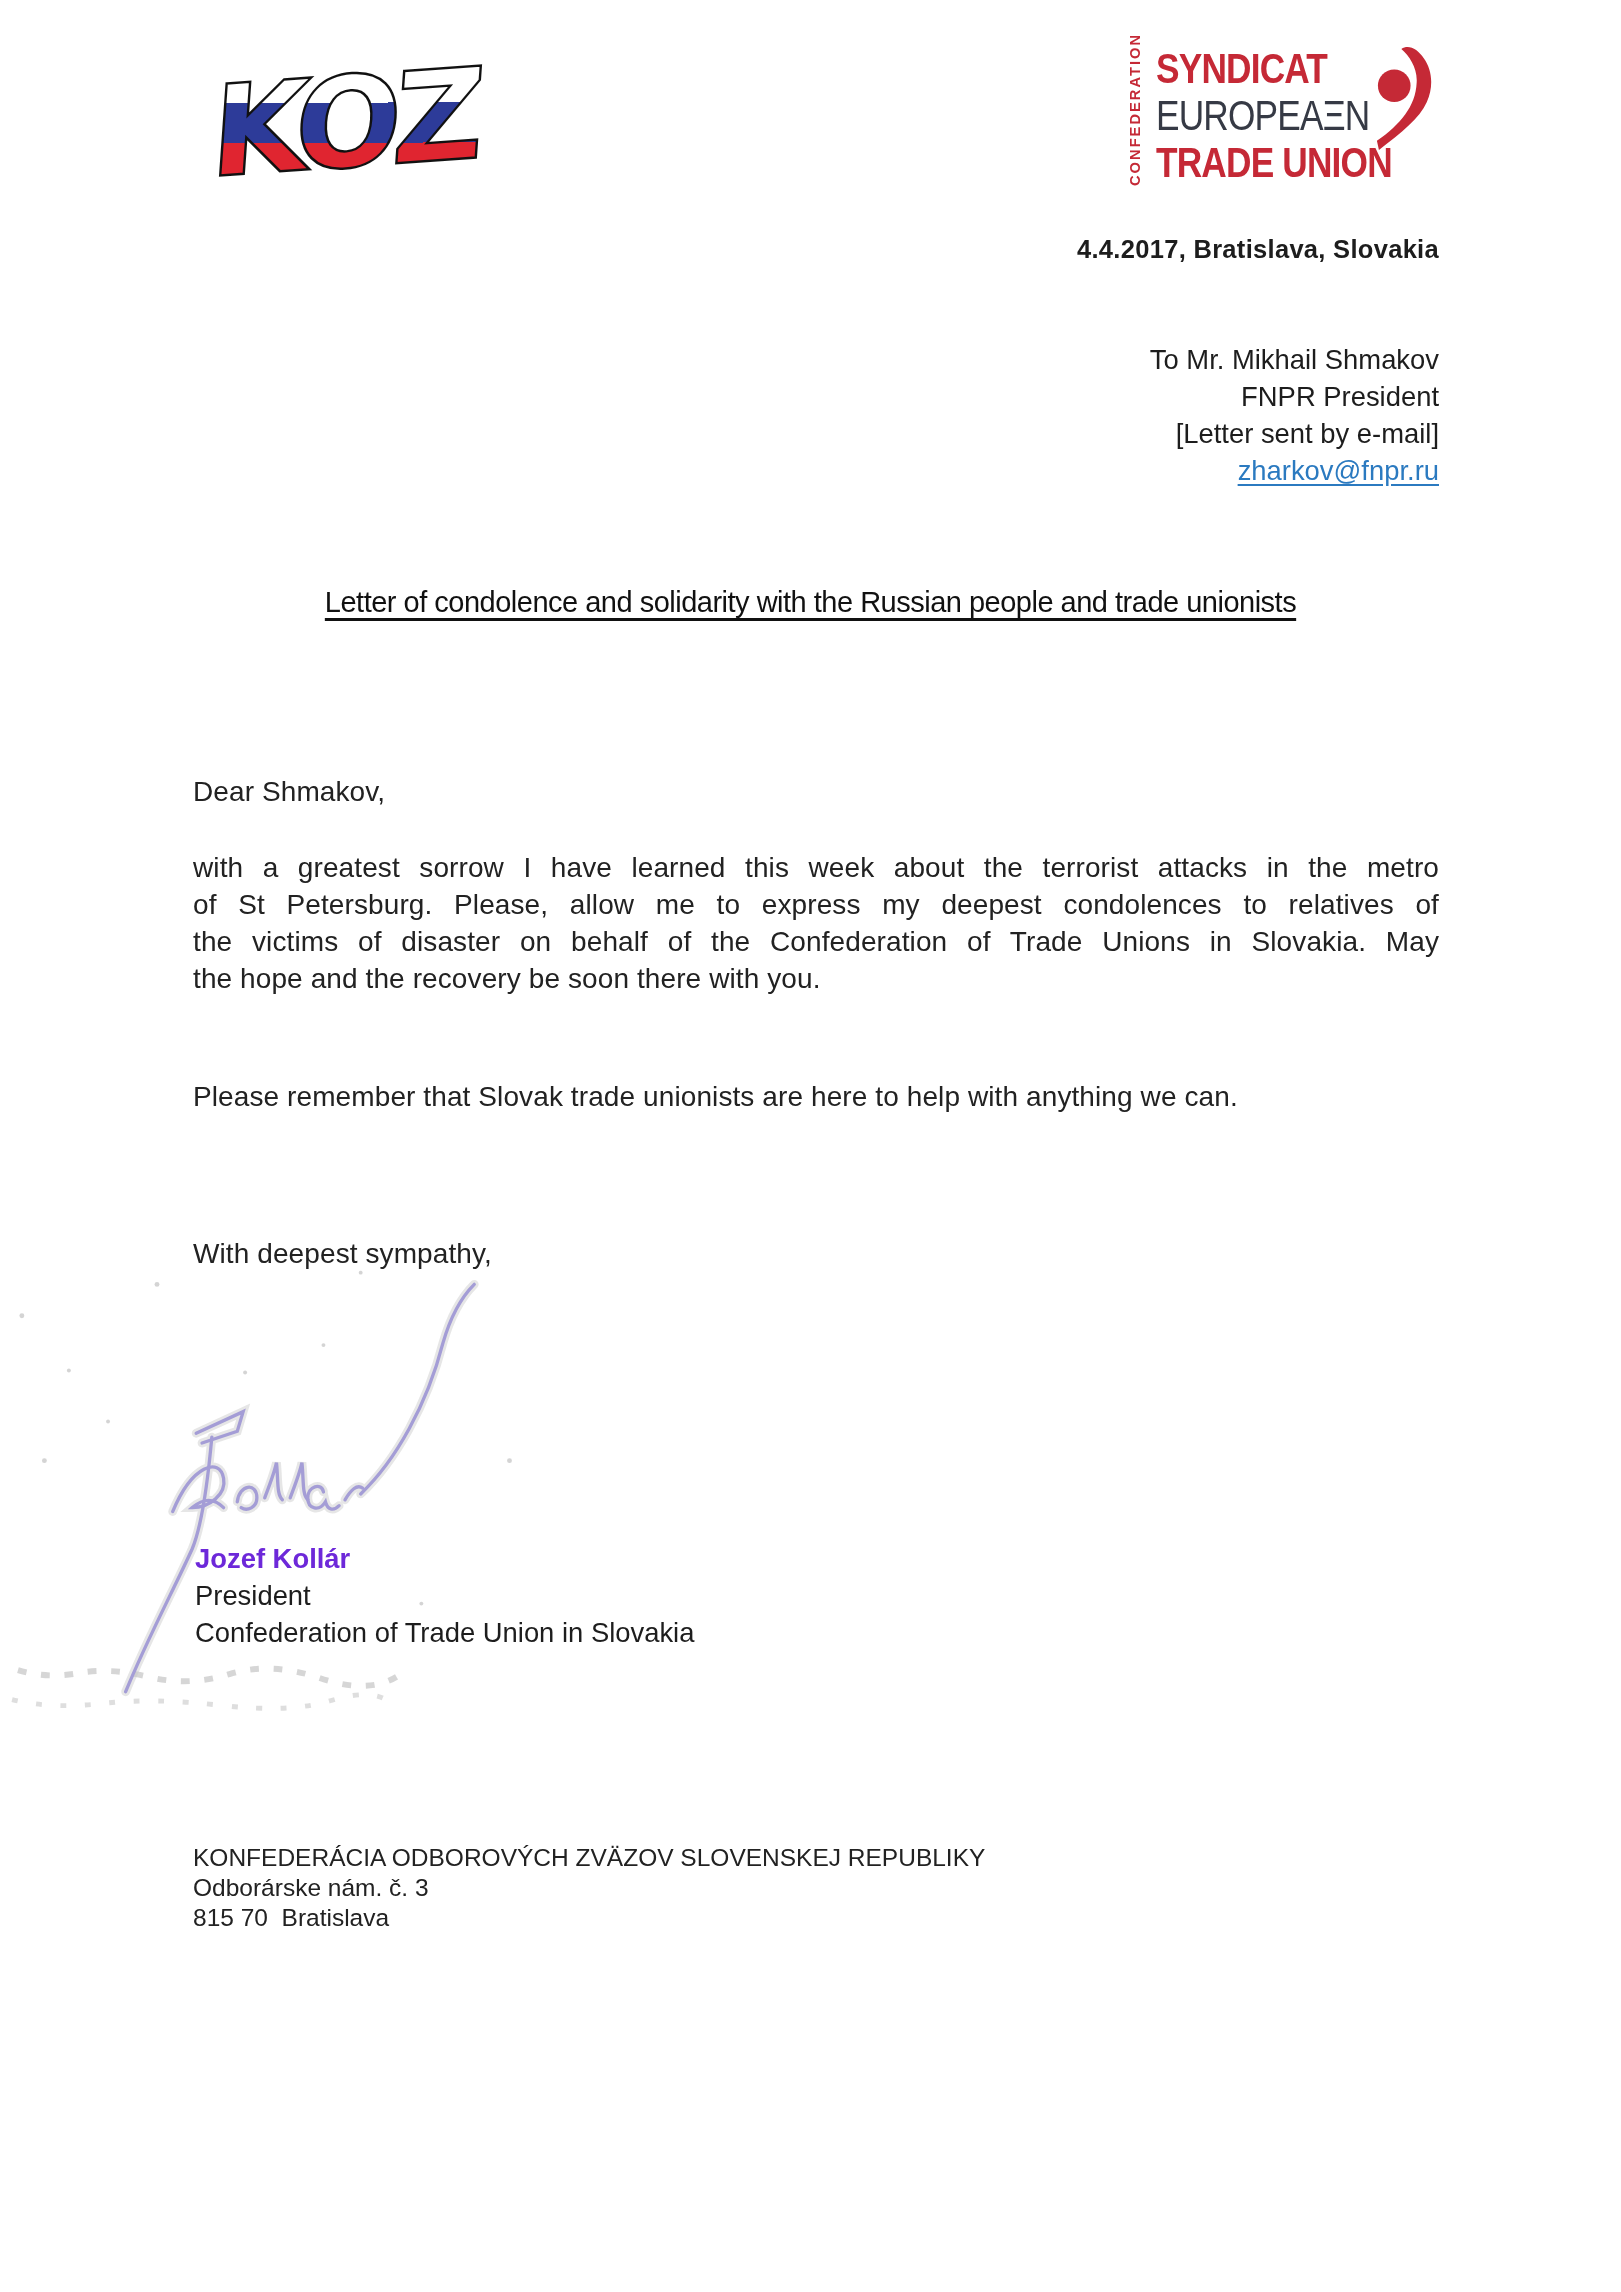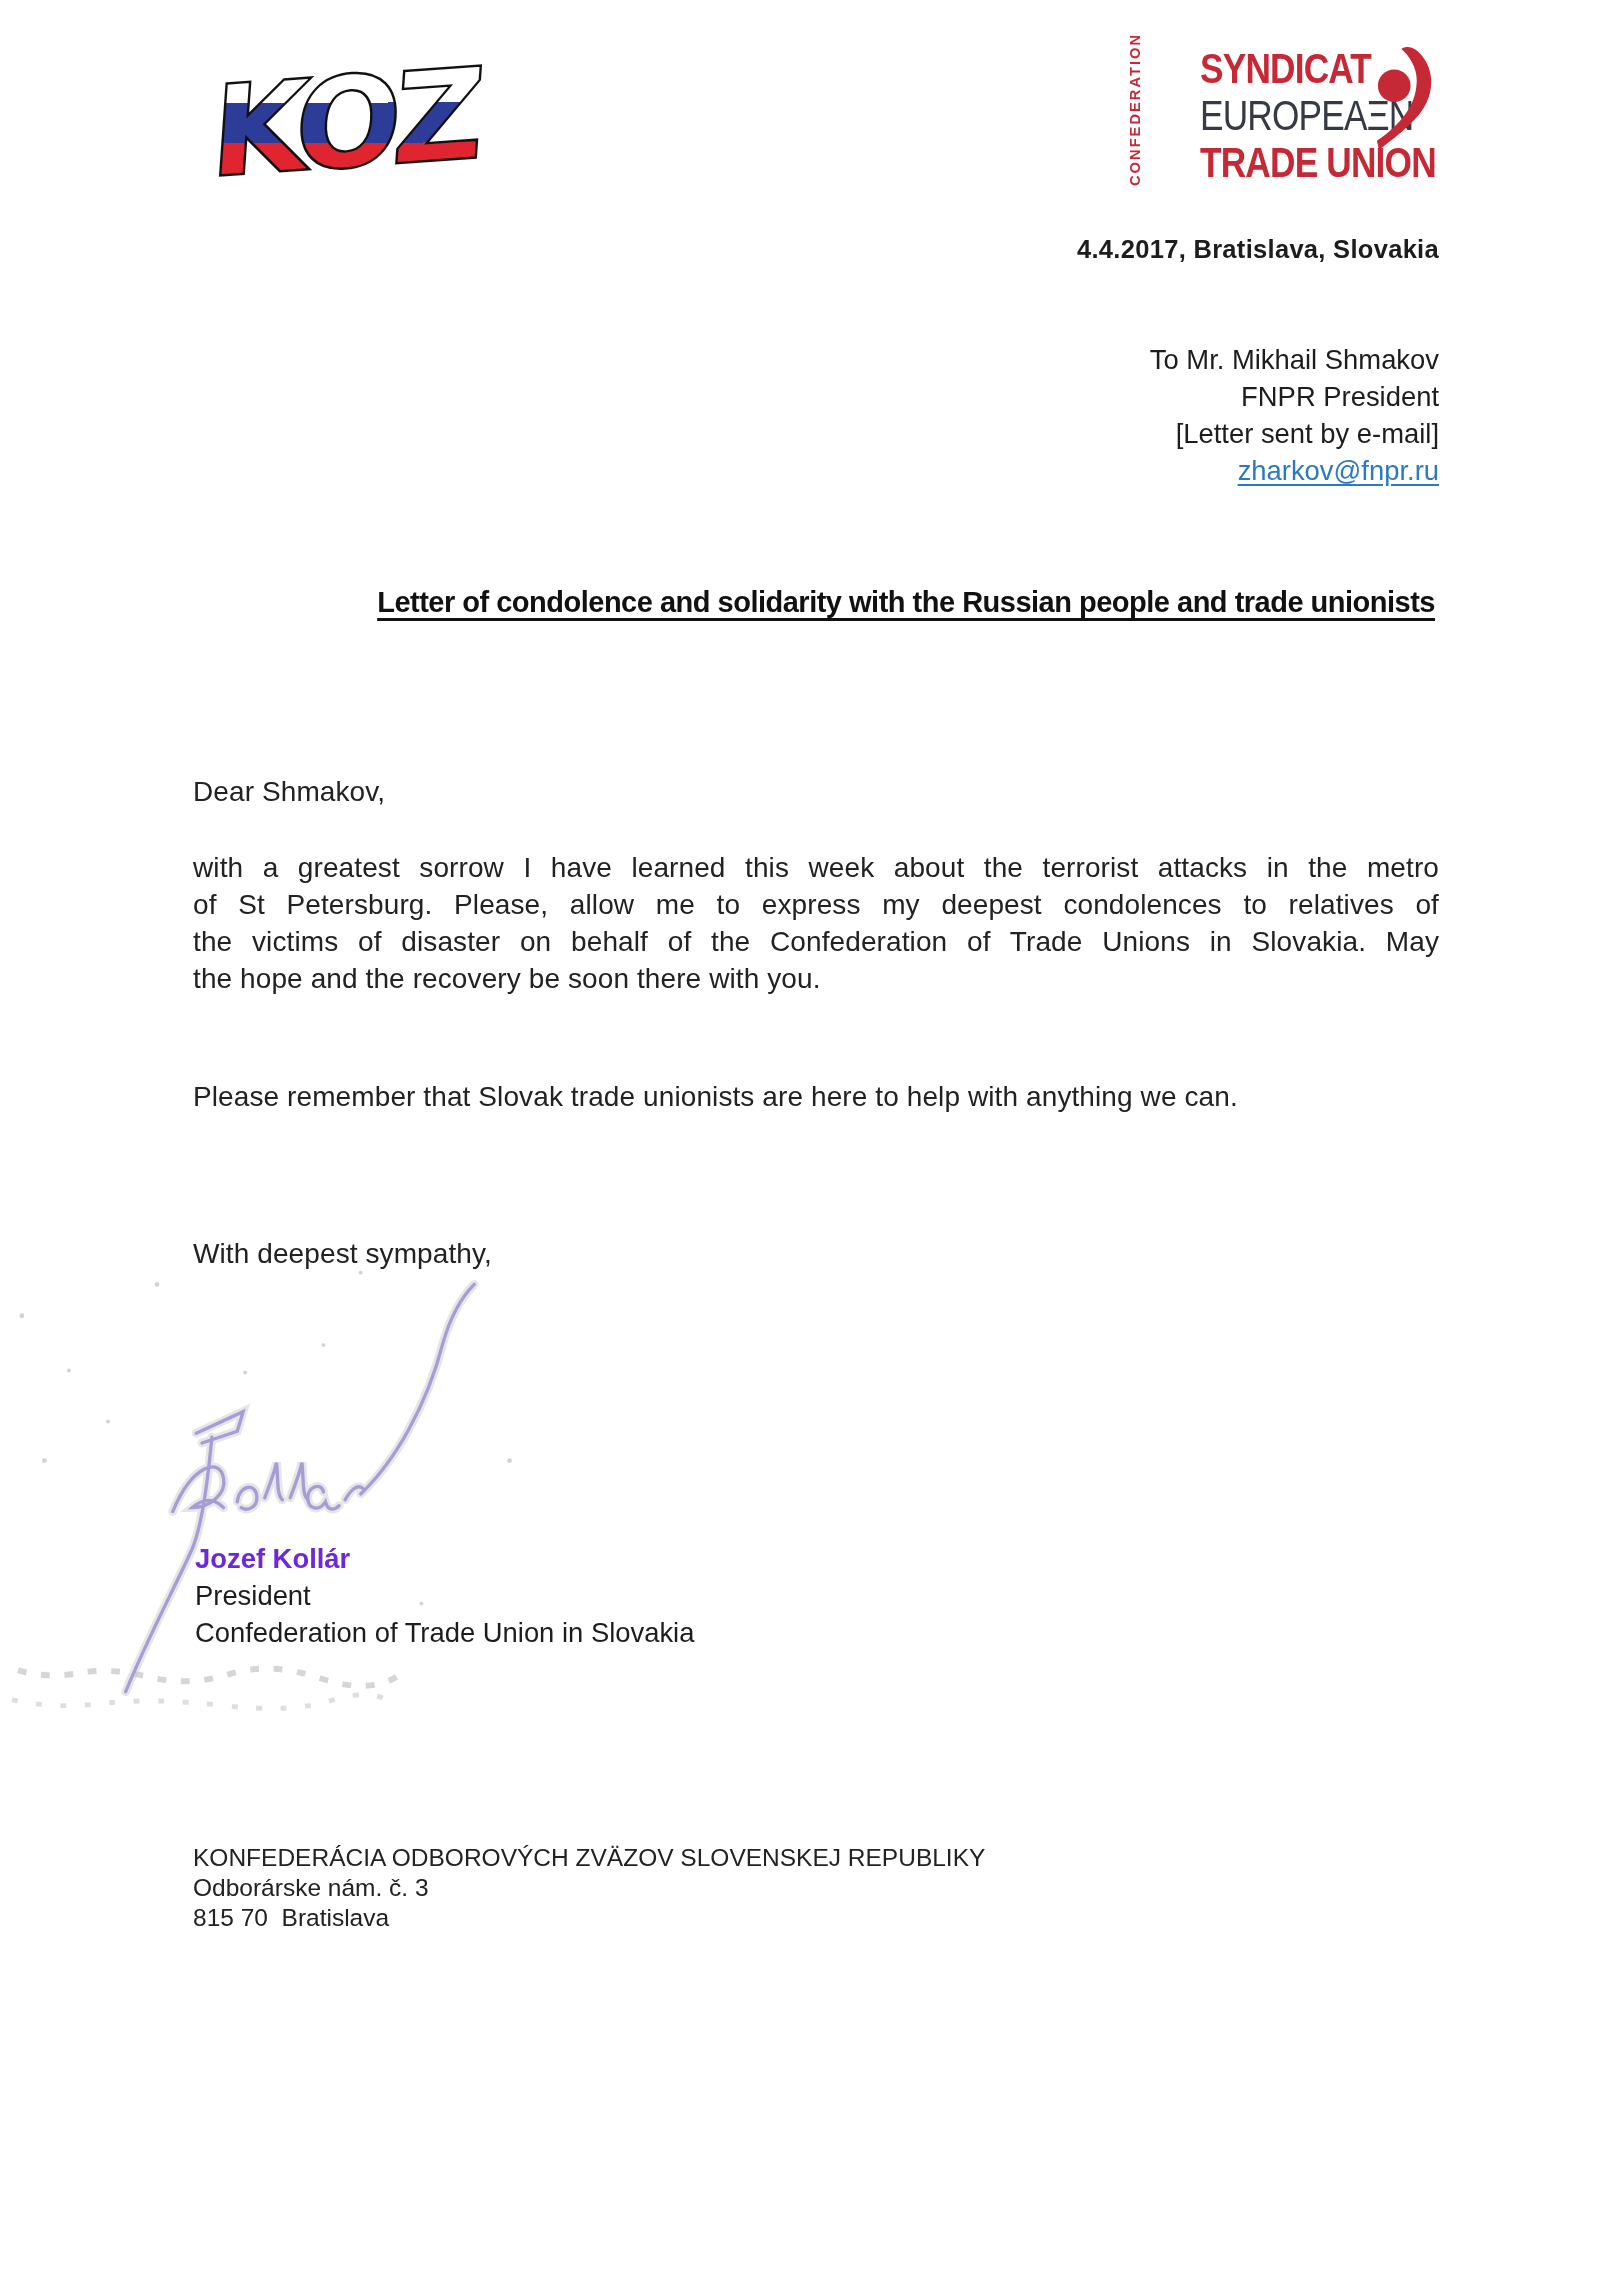--- a/index.html
+++ b/index.html
@@ -12,21 +12,21 @@
 
   
   .koz-logo{left:199px;top:47px;width:286px;height:147px;}
   .etuc-logo{left:1127px;top:45px;width:312px;height:147px;}
   .etuc-vert{
     position:absolute;left:0;top:3.9px;height:137px;width:23.5px;
     writing-mode:vertical-rl;transform:rotate(180deg);
     font-size:14.7px;font-weight:bold;color:#c52936;letter-spacing:2px;
     text-align:center;
   }
-  .etuc-lines{position:absolute;left:29px;top:0;width:282px;margin-left:44px;}
+  .etuc-lines{position:absolute;left:29px;top:0;width:282px;}
   .etuc-line{height:47px;display:flex;align-items:center;}
   .etuc-line span{
     display:inline-block;transform:scaleX(0.82);transform-origin:left center;
     font-size:43px;font-weight:bold;letter-spacing:-1px;white-space:nowrap;
   }
   .etuc-red span{color:#c52936;}
   .etuc-dark span{color:#363a45;font-weight:400;}
   .etuc-figure{position:absolute;right:-5.9px;top:0px;}
 
   
@@ -35,22 +35,22 @@
     font-size:25.5px;font-weight:bold;letter-spacing:0.3px;
   }
   .recipient{
     left:784px;top:341px;width:655px;text-align:right;
     font-size:27.4px;line-height:37px;
   }
   .recipient a{color:#2b7ac0;text-decoration:underline;text-underline-offset:3.9px;}
 
   
   .title{
-    left:186px;top:586px;width:1249px;text-align:right;
-    font-size:29px;font-weight:bold;letter-spacing:-0.5px;
+    left:186px;top:586px;width:1249px;text-align:center;
+    font-size:29px;font-weight:normal;letter-spacing:-0.5px;
   }
   .title span{
     text-decoration:underline;
     text-decoration-thickness:2.9px;text-underline-offset:5.9px;
     color:#111;
   }
 
   
   .bodytext{font-size:28px;line-height:37px;letter-spacing:0.1px;color:#222;}
   .salutation{left:193px;top:773px;width:1246px;}

